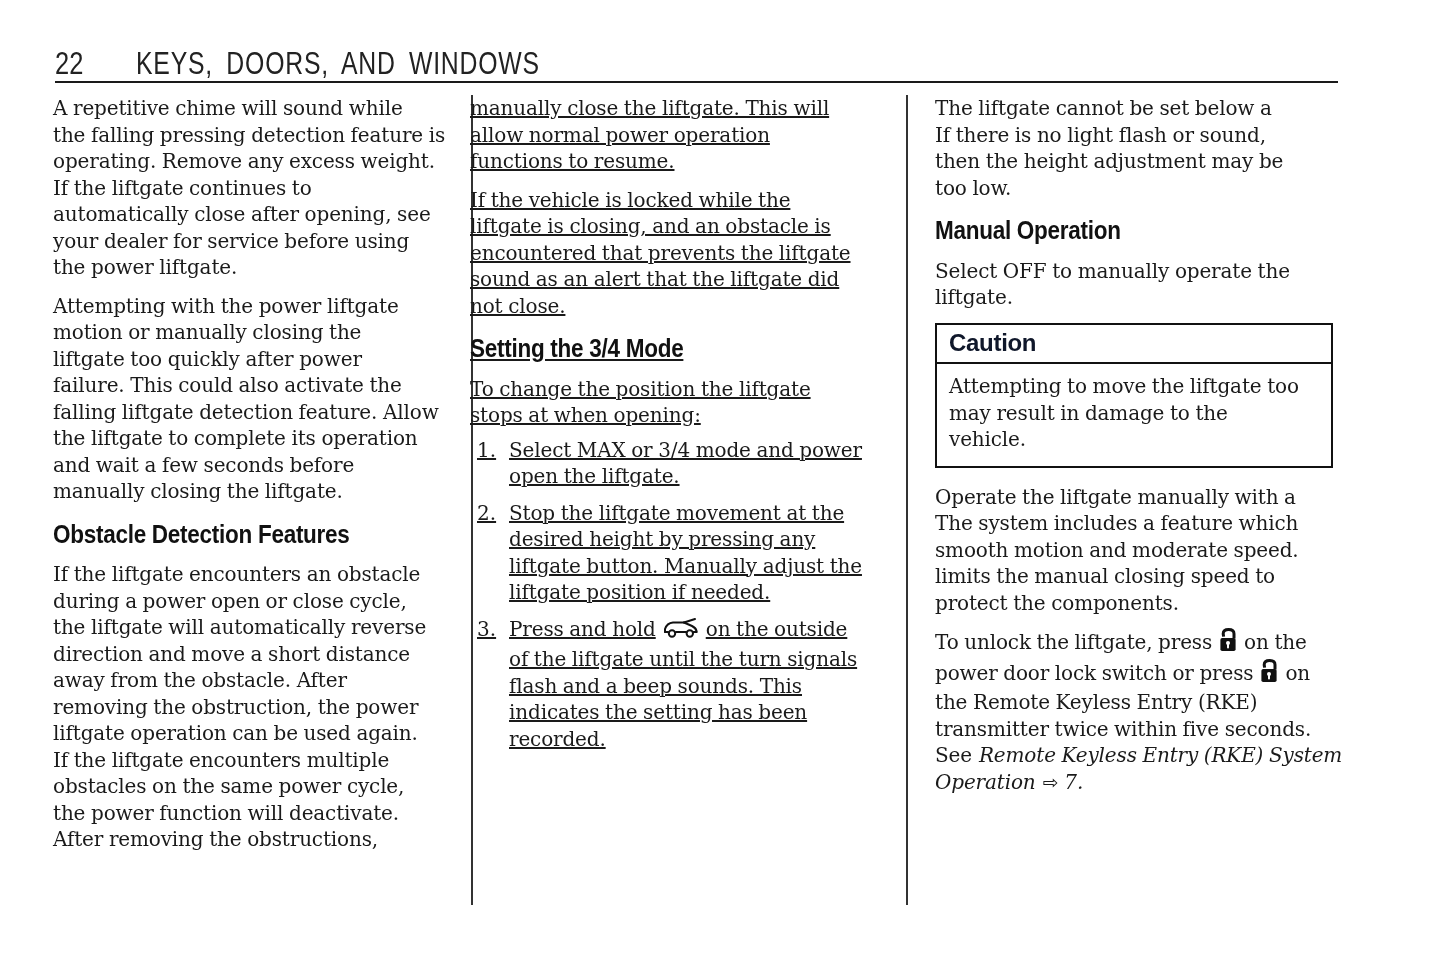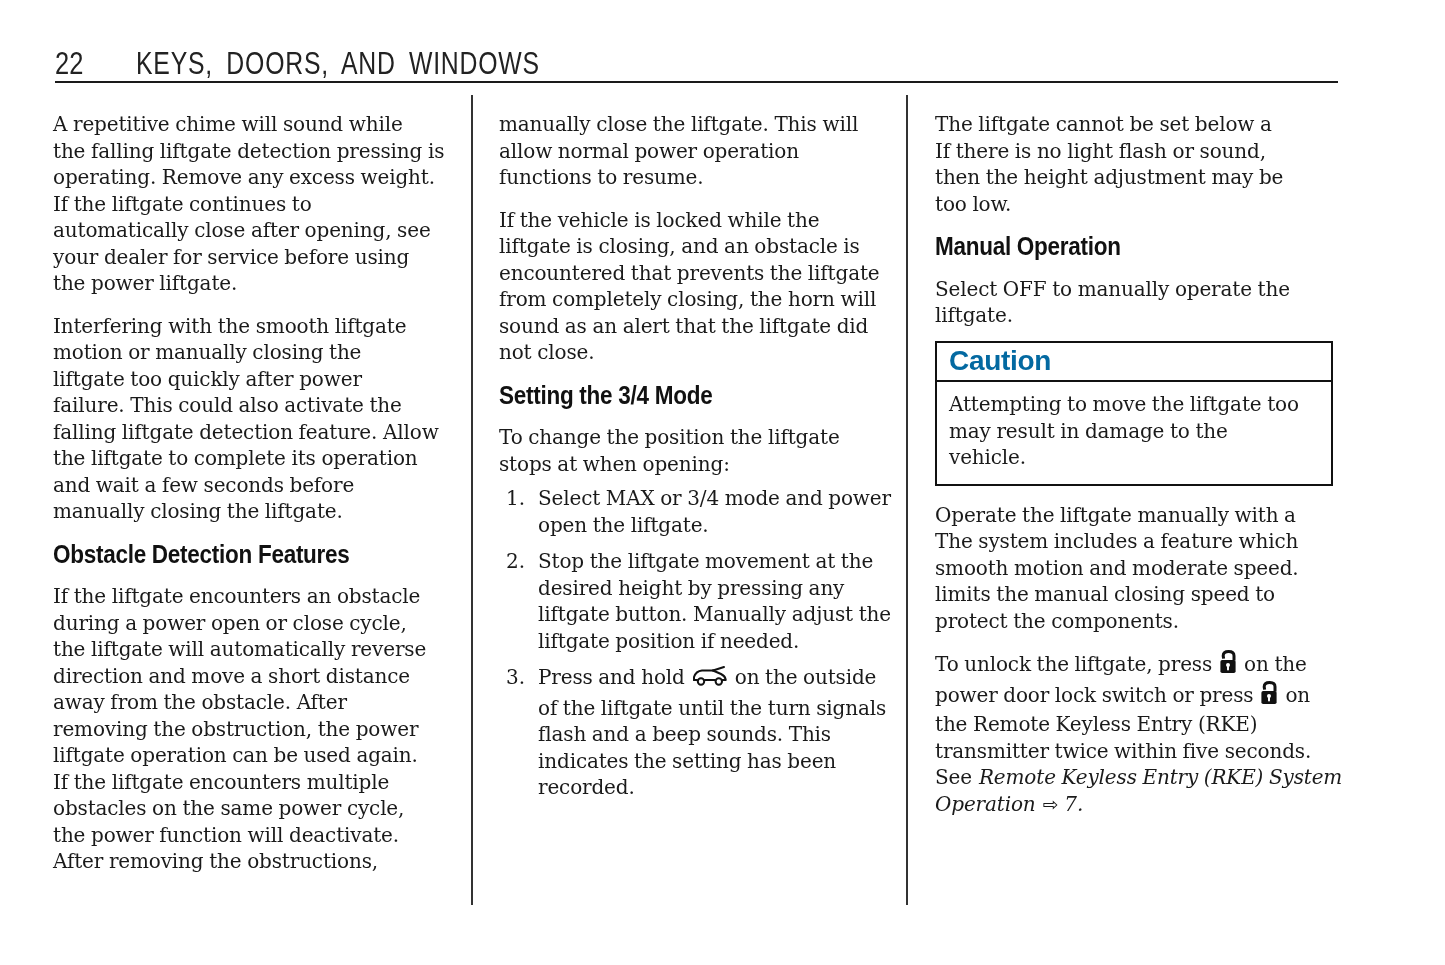--- a/index.html
+++ b/index.html
@@ -10,37 +10,37 @@
   
   .hdr{position:absolute;left:55px;top:46px;display:flex;align-items:center;
        font-family:"Liberation Sans",sans-serif;font-weight:400;color:#222;}
   .hdr .pgnum{font-size:31px;transform:scaleX(.82);transform-origin:0 100%;}
   .hdr .title{font-size:31px;margin-left:47px;letter-spacing:1px;word-spacing:7px;
        transform:scaleX(.8);transform-origin:0 100%;white-space:nowrap;}
   .hdr-rule{position:absolute;left:55px;top:81px;width:1283px;height:2px;background:#1a1a1a;}
   
   .col{position:absolute;top:95px;font-size:20px;line-height:26.5px;}
   .col1{left:53px;width:410px;}
-  .col2{left:499px;width:406px;}
+  .col2{left:470px;width:406px;text-decoration:underline;}
   .col3{left:935px;width:398px;}
   .vdiv{position:absolute;top:95px;width:2px;height:810px;background:#333;}
   .vd1{left:471px;} .vd2{left:906px;}
   .tl{white-space:nowrap;letter-spacing:-0.15px;word-spacing:-0.5px;}
-  .para{margin:16px 0 12px 0;}
+  .para{margin:0 0 12px 0;}
   .h2{font-family:"Liberation Sans",sans-serif;font-weight:700;font-size:25px;
       letter-spacing:-0.3px;transform:scaleX(.9);transform-origin:0 50%;
       margin:16px 0 14px 0;white-space:nowrap;color:#111;}
   
   .li{display:flex;margin:0 0 10px 0;}
   .li .num{flex:none;width:32px;padding-left:7px;}
   .li .body{flex:1;min-width:0;}
   
   .caution{border:2px solid #111;margin:10px 0 16px 0;background:#fff;}
-  .caution .cap{font-family:"Liberation Sans",sans-serif;font-weight:700;font-size:28px;
-      letter-spacing:-0.3px;padding:5px 12px 6px 12px;border-bottom:2px solid #111;color:#0369a1;}
+  .caution .cap{font-family:"Liberation Sans",sans-serif;font-weight:700;font-size:24px;
+      letter-spacing:-0.3px;padding:5px 12px 6px 12px;border-bottom:2px solid #111;color:#0f172a;}
   .caution .cbody{padding:9px 20px 13px 12px;}
   
   .icon-inline{display:inline-block;vertical-align:-4px;margin:0 6px;}
   .lock-inline{display:inline-block;vertical-align:-3px;margin:0 6px;}
   .it{font-style:italic;}
   .mr{margin-right:7px;text-align:center;}
   .arrow{font-family:"DejaVu Sans",sans-serif;font-style:normal;font-size:19px;margin:0 6px 0 7px;}
 </style>
 </head>
 <body>
@@ -52,29 +52,29 @@
     <div class="title">KEYS, DOORS, AND WINDOWS</div>
   </div>
   <div class="hdr-rule"></div>
 
   <div class="vdiv vd1"></div>
   <div class="vdiv vd2"></div>
 
   <div class="col col1">
     <div class="para">
         <div class="tl">A repetitive chime will sound while</div>
-        <div class="tl">the falling liftgate detection pressing is</div>
+        <div class="tl">the falling pressing detection feature is</div>
         <div class="tl">operating. Remove any excess weight.</div>
         <div class="tl">If the liftgate continues to</div>
         <div class="tl">automatically close after opening, see</div>
         <div class="tl">your dealer for service before using</div>
         <div class="tl">the power liftgate.</div>
       </div>
     <div class="para">
-        <div class="tl">Interfering with the smooth liftgate</div>
+        <div class="tl">Attempting with the power liftgate</div>
         <div class="tl">motion or manually closing the</div>
         <div class="tl">liftgate too quickly after power</div>
         <div class="tl">failure. This could also activate the</div>
         <div class="tl">falling liftgate detection feature. Allow</div>
         <div class="tl">the liftgate to complete its operation</div>
         <div class="tl">and wait a few seconds before</div>
         <div class="tl">manually closing the liftgate.</div>
       </div>
     <div class="h2">Obstacle Detection Features</div>
     <div class="para">
@@ -95,21 +95,20 @@
   <div class="col col2">
     <div class="para">
         <div class="tl">manually close the liftgate. This will</div>
         <div class="tl">allow normal power operation</div>
         <div class="tl">functions to resume.</div>
       </div>
     <div class="para">
         <div class="tl">If the vehicle is locked while the</div>
         <div class="tl">liftgate is closing, and an obstacle is</div>
         <div class="tl">encountered that prevents the liftgate</div>
-        <div class="tl">from completely closing, the horn will</div>
         <div class="tl">sound as an alert that the liftgate did</div>
         <div class="tl">not close.</div>
       </div>
     <div class="h2">Setting the 3/4 Mode</div>
     <div class="para" style="margin-bottom:8px">
         <div class="tl">To change the position the liftgate</div>
         <div class="tl">stops at when opening:</div>
       </div>
 
     <div class="li">

